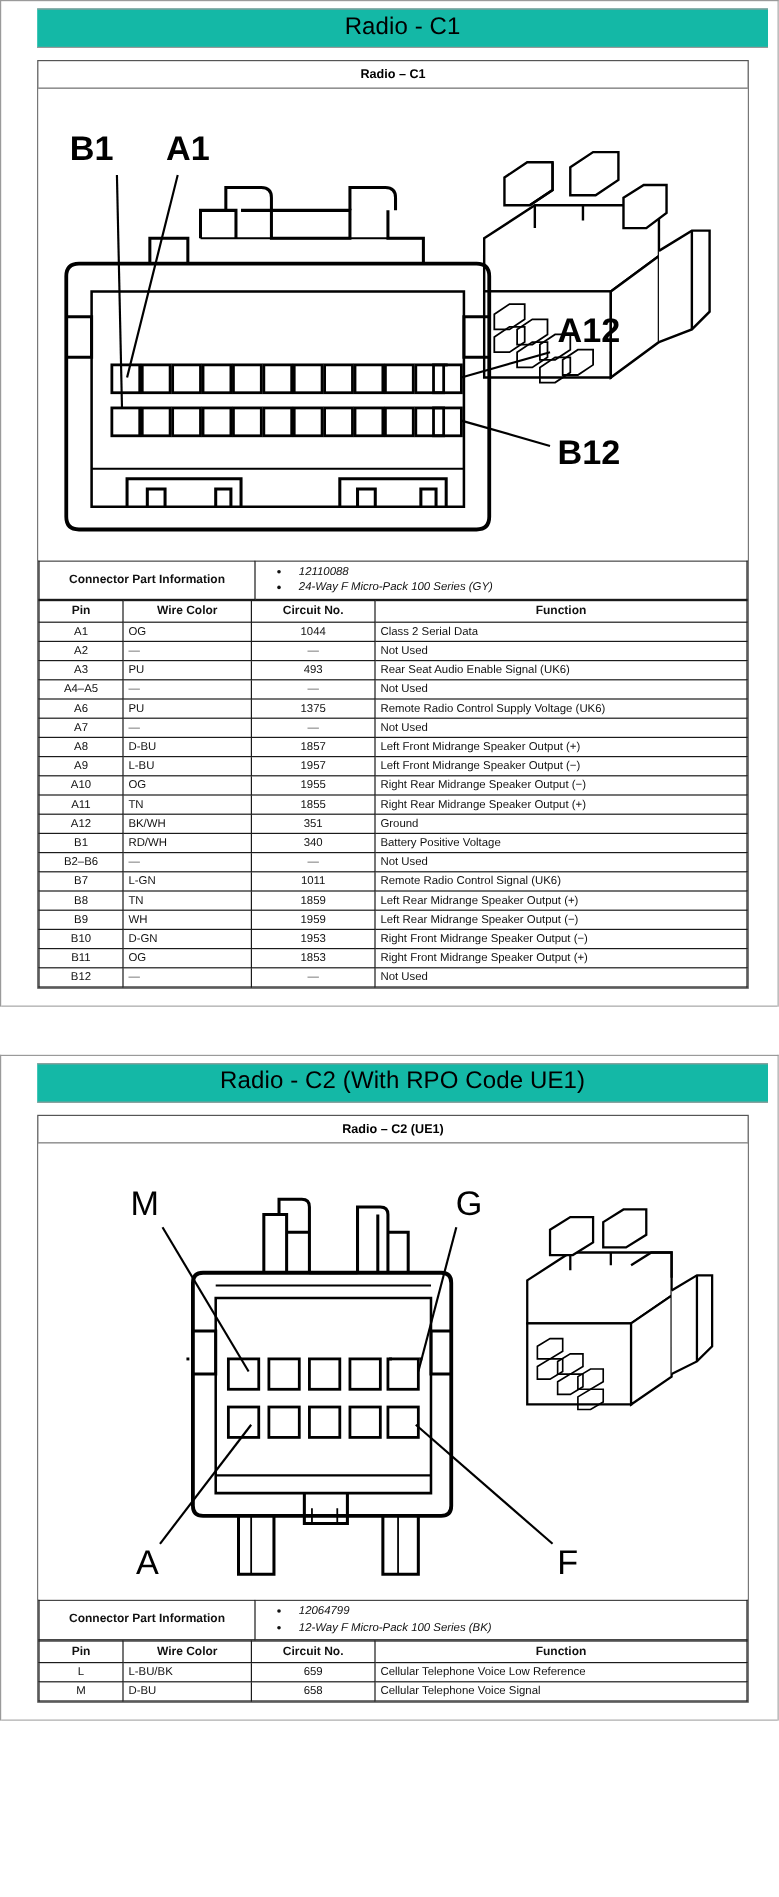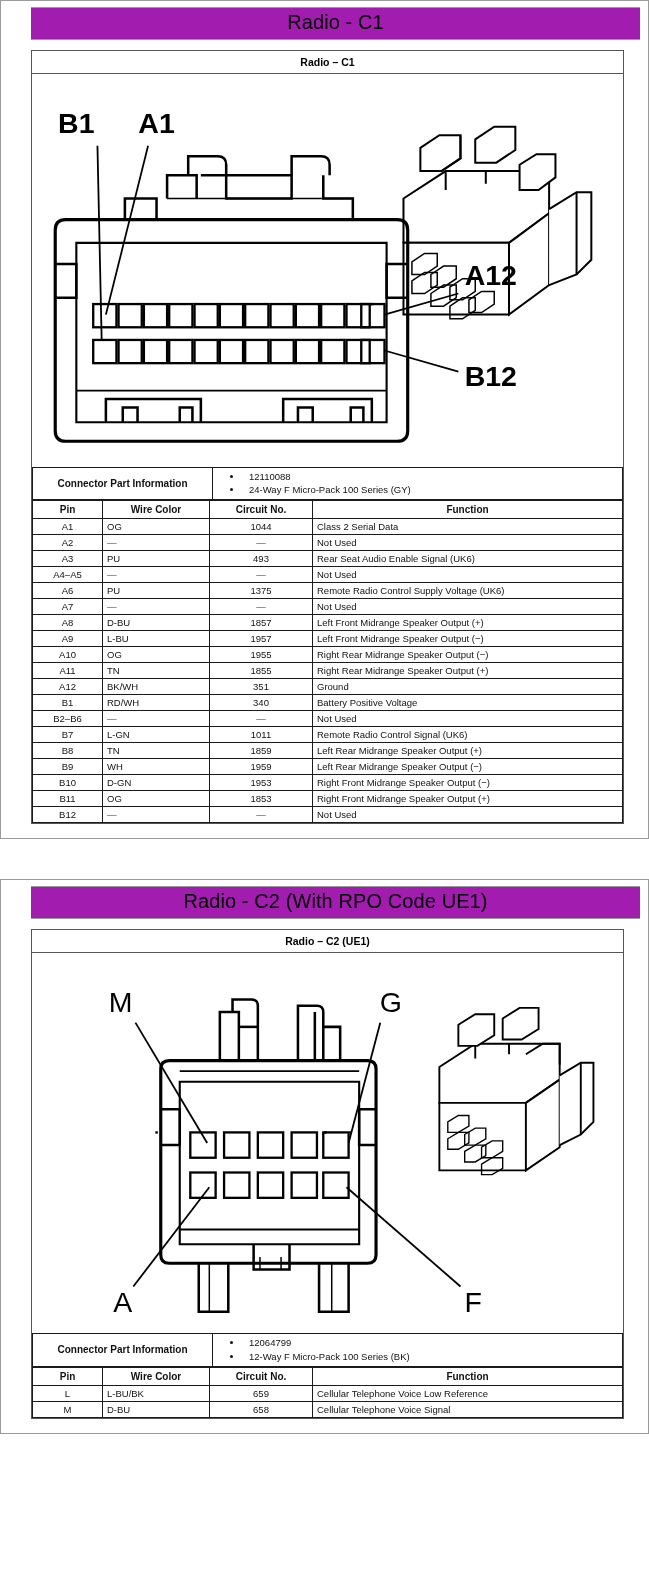--- a/index.html
+++ b/index.html
@@ -19,21 +19,21 @@
     border-right: 1px solid #9a9a9a;
     background: #ffffff;
   }
   .panel.first { border-top: 1px solid #9a9a9a; }
   .panel-bottom-rule {
     border-bottom: 1px solid #9a9a9a;
     height: 0;
   }
 
   .panel-title {
-    background: #a21caf;
+    background: #14b8a6;
     border-top: 1px solid #9a9a9a;
     border-bottom: 1px solid #9a9a9a;
     margin: 6px 8px 0 30px;
     text-align: center;
     font-size: 20px;
     color: #000;
     padding: 3px 0 5px 0;
     letter-spacing: 0.1px;
   }
 
@@ -83,20 +83,21 @@
   .cpi-list {
     padding: 5px 4px 5px 10px;
   }
   .cpi-list ul {
     margin: 0; padding: 0 0 0 26px; list-style: disc;
   }
   .cpi-list li {
     font-size: 9.5px;
     line-height: 1.45;
     padding-left: 6px;
+    font-style: italic;
   }
   .pintable thead th {
     font-weight: bold;
     text-align: center;
     font-size: 10px;
     padding: 3px 4px;
   }
   .c-pin   { width: 70px;  text-align: center; }
   .c-wire  { width: 107px; text-align: left; }
   .c-circ  { width: 103px; text-align: center; }

